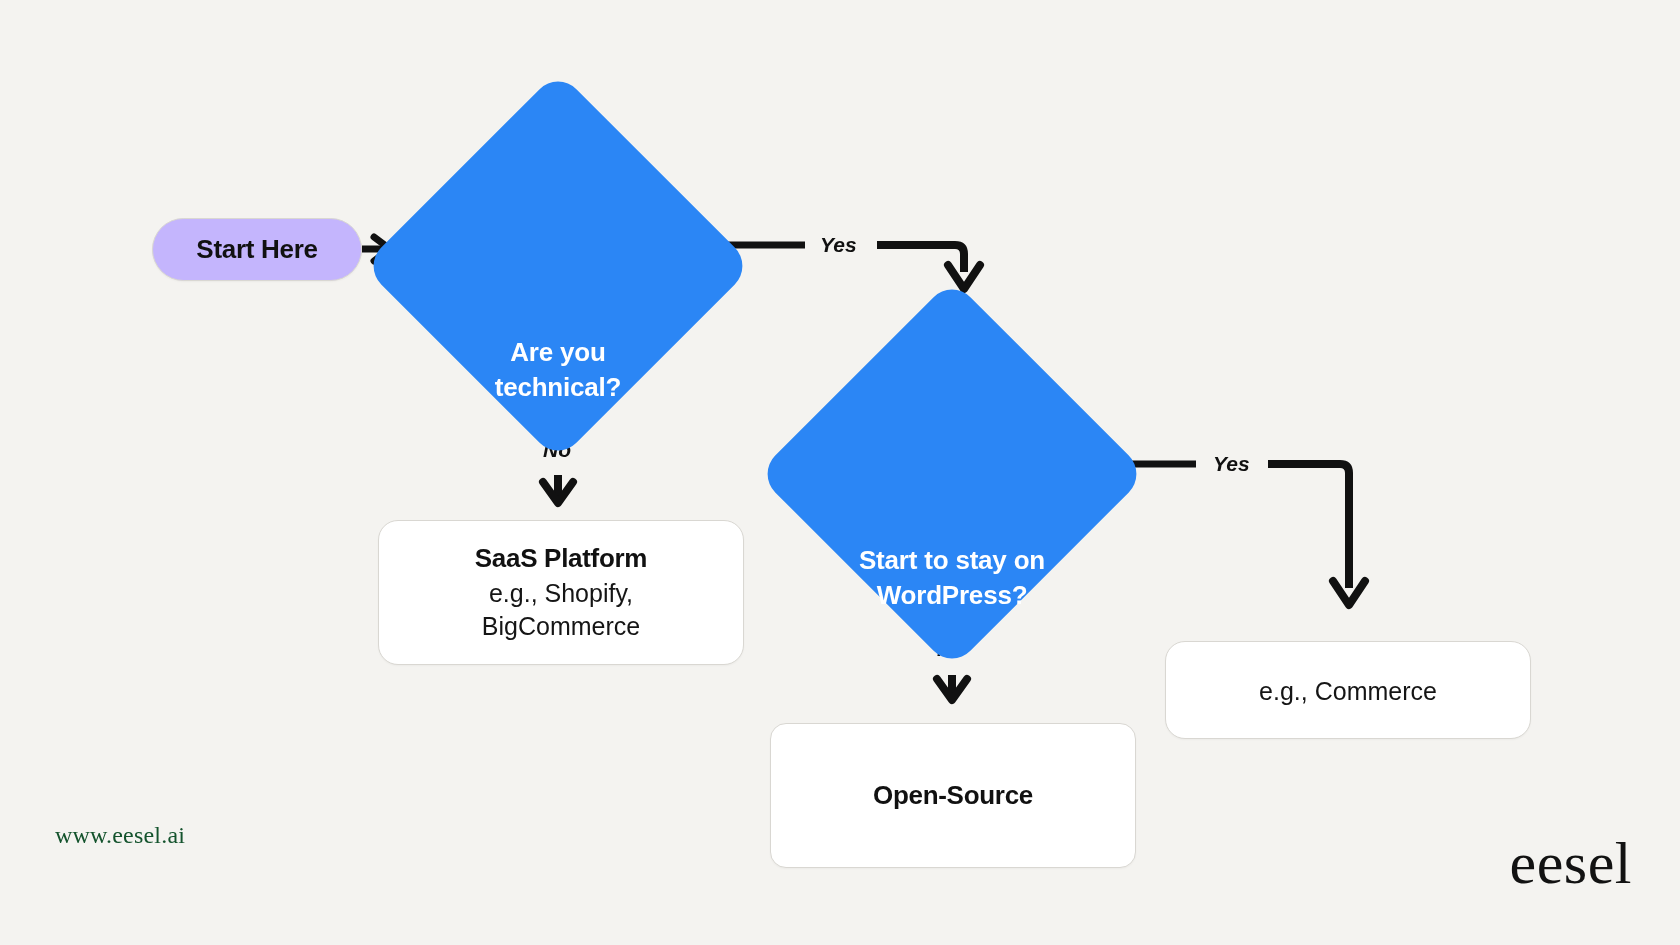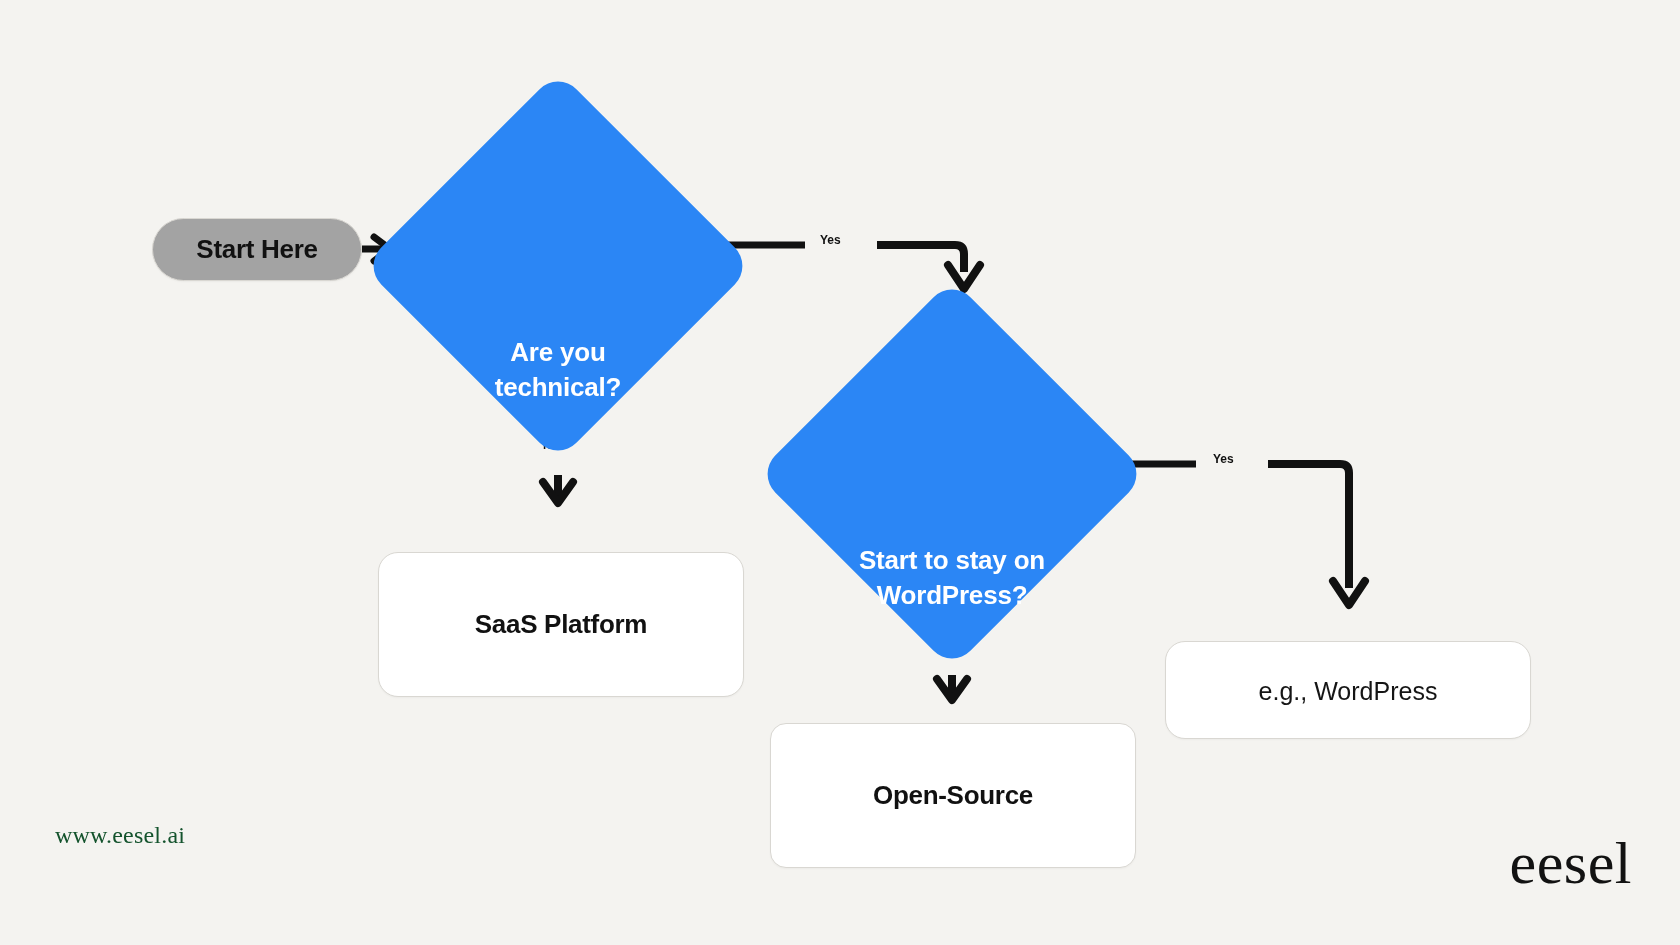--- a/index.html
+++ b/index.html
@@ -21,21 +21,21 @@
     width: 1680px;
     height: 945px;
   }
   .node {
     position: absolute;
     box-sizing: border-box;
   }
 
   
   .start-pill {
-    background: #a3a3a3;
+    background: #c4b5fd;
     border: 1px solid #d9d7d2;
     border-radius: 34px;
     display: flex;
     align-items: center;
     justify-content: center;
     box-shadow: 0 1px 2px rgba(0,0,0,0.04);
   }
   .start-pill .label {
     font-size: 26px;
     font-weight: bold;
@@ -95,25 +95,26 @@
     font-size: 25px;
     font-weight: normal;
     color: #151515;
     line-height: 1.32;
     margin-top: 2px;
   }
 
   
   .edge-label {
     position: absolute;
-    font-size: 12px;
+    font-size: 21px;
     font-weight: bold;
     color: #111111;
     letter-spacing: 0px;
     white-space: nowrap;
+    font-style: italic;
   }
 
   
   .footer-url {
     position: absolute;
     left: 55px;
     top: 822px;
     font-family: "Liberation Serif", serif;
     font-size: 24px;
     color: #14532d;
@@ -191,28 +192,32 @@
 <div class="node diamond-wrap" style="left:814px; top:336px; width:276px; height:276px;">
   <div class="diamond-shape"></div>
   <div class="diamond-text">
     <span>
       <span>Start to stay on</span><br>
       <span>WordPress?</span>
     </span>
   </div>
 </div>
 
-<div class="node card" style="left:378px; top:520px; width:366px; height:145px;margin-top:32px;">
+<div class="node card" style="left:378px; top:520px; width:366px; height:145px;">
   <div class="title">SaaS Platform</div>
+  <div class="sub">
+    <span>e.g., Shopify,</span><br>
+    <span>BigCommerce</span>
+  </div>
 </div>
 
 <div class="node card" style="left:770px; top:723px; width:366px; height:145px;border-radius:16px;">
   <div class="title">Open-Source</div>
 </div>
 
 <div class="node card" style="left:1165px; top:641px; width:366px; height:98px;">
   <div class="sub">
-    <span>e.g., WordPress</span>
+    <span>e.g., Commerce</span>
   </div>
 </div>
 
 <div class="footer-url">www.eesel.ai</div>
 <div class="footer-logo">eesel</div>
 
 </body></html>

